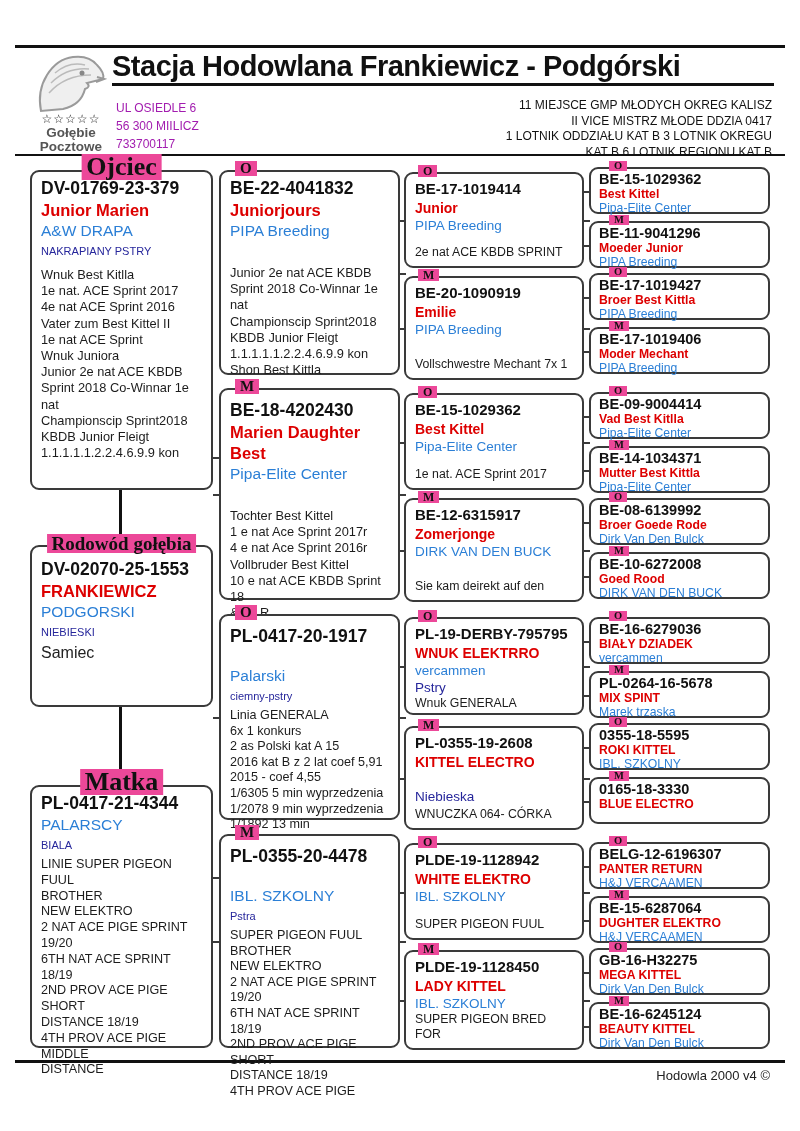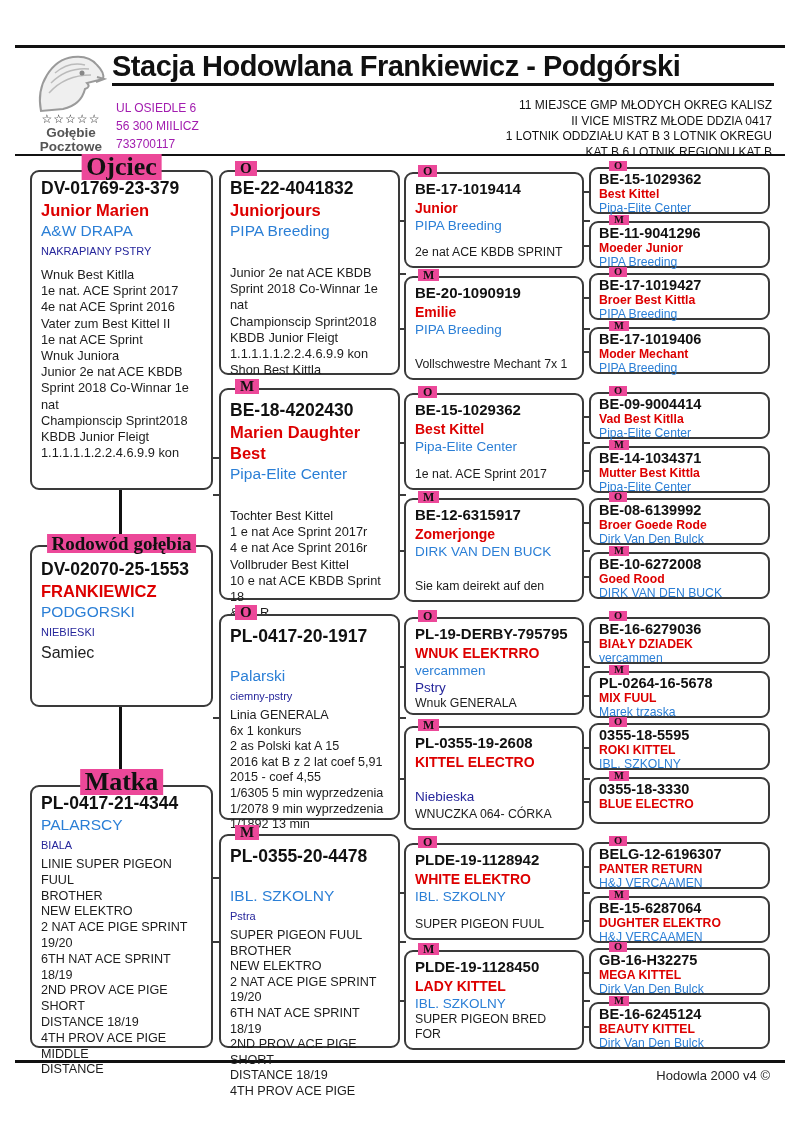--- a/index.html
+++ b/index.html
@@ -340,34 +340,34 @@
     <div class="legend leg-om4">O</div>
     <div class="stub stub-l"></div>
     <div class="ring r4">BE-16-6279036</div>
     <div class="name n4">BIAŁY DZIADEK</div>
     <div class="blue b4">vercammen</div>
   </div>
   <div class="box" style="left:589px;top:671px;width:181px;height:47px;padding:2px 8px;">
     <div class="legend leg-om4">M</div>
     <div class="stub stub-l"></div>
     <div class="ring r4">PL-0264-16-5678</div>
-    <div class="name n4">MIX FUUL</div>
+    <div class="name n4">MIX SPINT</div>
     <div class="blue b4">Marek trzaska</div>
   </div>
   <div class="box" style="left:589px;top:723px;width:181px;height:47px;padding:2px 8px;">
     <div class="legend leg-om4">O</div>
     <div class="stub stub-l"></div>
     <div class="ring r4">0355-18-5595</div>
     <div class="name n4">ROKI KITTEL</div>
     <div class="blue b4">IBL. SZKOLNY</div>
   </div>
   <div class="box" style="left:589px;top:777px;width:181px;height:47px;padding:2px 8px;">
     <div class="legend leg-om4">M</div>
     <div class="stub stub-l"></div>
-    <div class="ring r4">0355-18-3330</div>
+    <div class="ring r4">0165-18-3330</div>
     <div class="name n4">BLUE ELECTRO</div>
     <div class="blue b4"></div>
   </div>
   <div class="box" style="left:589px;top:842px;width:181px;height:47px;padding:2px 8px;">
     <div class="legend leg-om4">O</div>
     <div class="stub stub-l"></div>
     <div class="ring r4">BELG-12-6196307</div>
     <div class="name n4">PANTER RETURN</div>
     <div class="blue b4">H&amp;J VERCAAMEN</div>
   </div>

